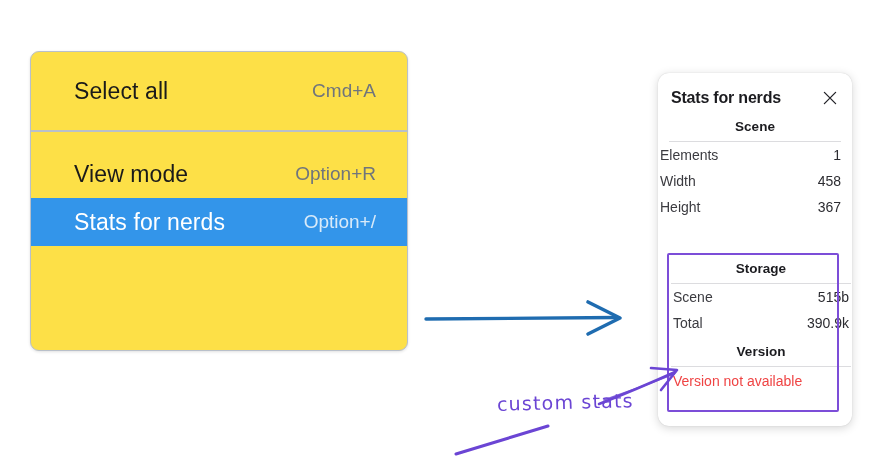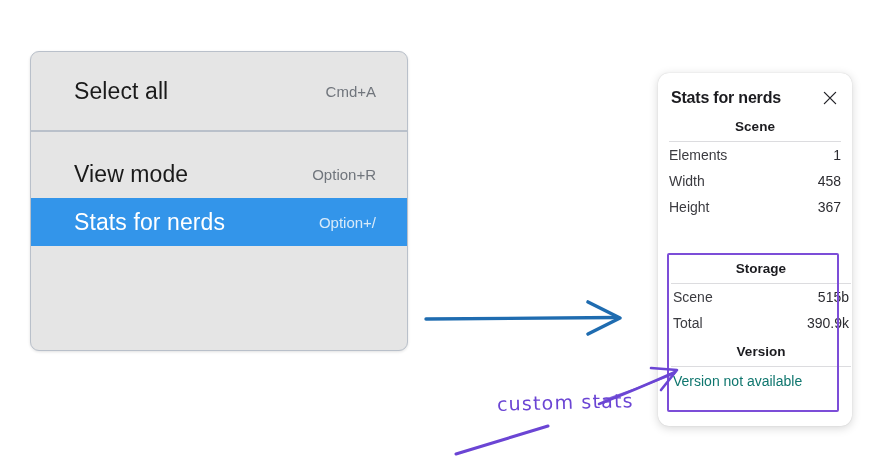--- a/index.html
+++ b/index.html
@@ -16,21 +16,21 @@
     -webkit-font-smoothing: antialiased;
   }
 
   
   #context-menu {
     position: absolute;
     left: 30px;
     top: 51px;
     width: 378px;
     height: 300px;
-    background: #e5e5e5;
+    background: #fde047;
     border: 1px solid #b9c0ca;
     border-radius: 9px;
     box-shadow: 0 1px 3px rgba(0,0,0,0.12);
     box-sizing: border-box;
     overflow: hidden;
   }
   .menu-group-top {
     height: 78px;
     position: relative;
   }
@@ -53,21 +53,21 @@
   .menu-item.first-row {
     height: 78px;
   }
   .menu-label {
     font-size: 23px;
     color: #1a1a1a;
     letter-spacing: 0.1px;
     white-space: nowrap;
   }
   .menu-shortcut {
-    font-size: 15px;
+    font-size: 19px;
     color: #70757c;
     white-space: nowrap;
   }
   .menu-item.highlighted {
     background: #3395ea;
   }
   .menu-item.highlighted .menu-label { color: #ffffff; }
   .menu-item.highlighted .menu-shortcut { color: #d8eaf9; text-align: center; }
   .menu-pad {
     height: 18px;
@@ -124,26 +124,26 @@
   .hr {
     height: 1px;
     background: #dcdcdf;
     margin: 0 11px;
   }
   .stat-row {
     display: flex;
     justify-content: space-between;
     font-size: 14px;
     color: #3b3b40;
-    padding: 5px 11px 5px 11px;
+    padding: 5px 11px 5px 2px;
   }
   .stat-row .v { color: #2c2c31; }
   .stat-full {
     font-size: 14px;
-    color: #0f766e;
+    color: #ef4444;
     padding: 6px 11px 6px 11px;
     text-align: left;
   }
 
   
   #custom-stats-box {
     position: absolute;
     left: 9px;
     top: 180px;
     width: 172px;

